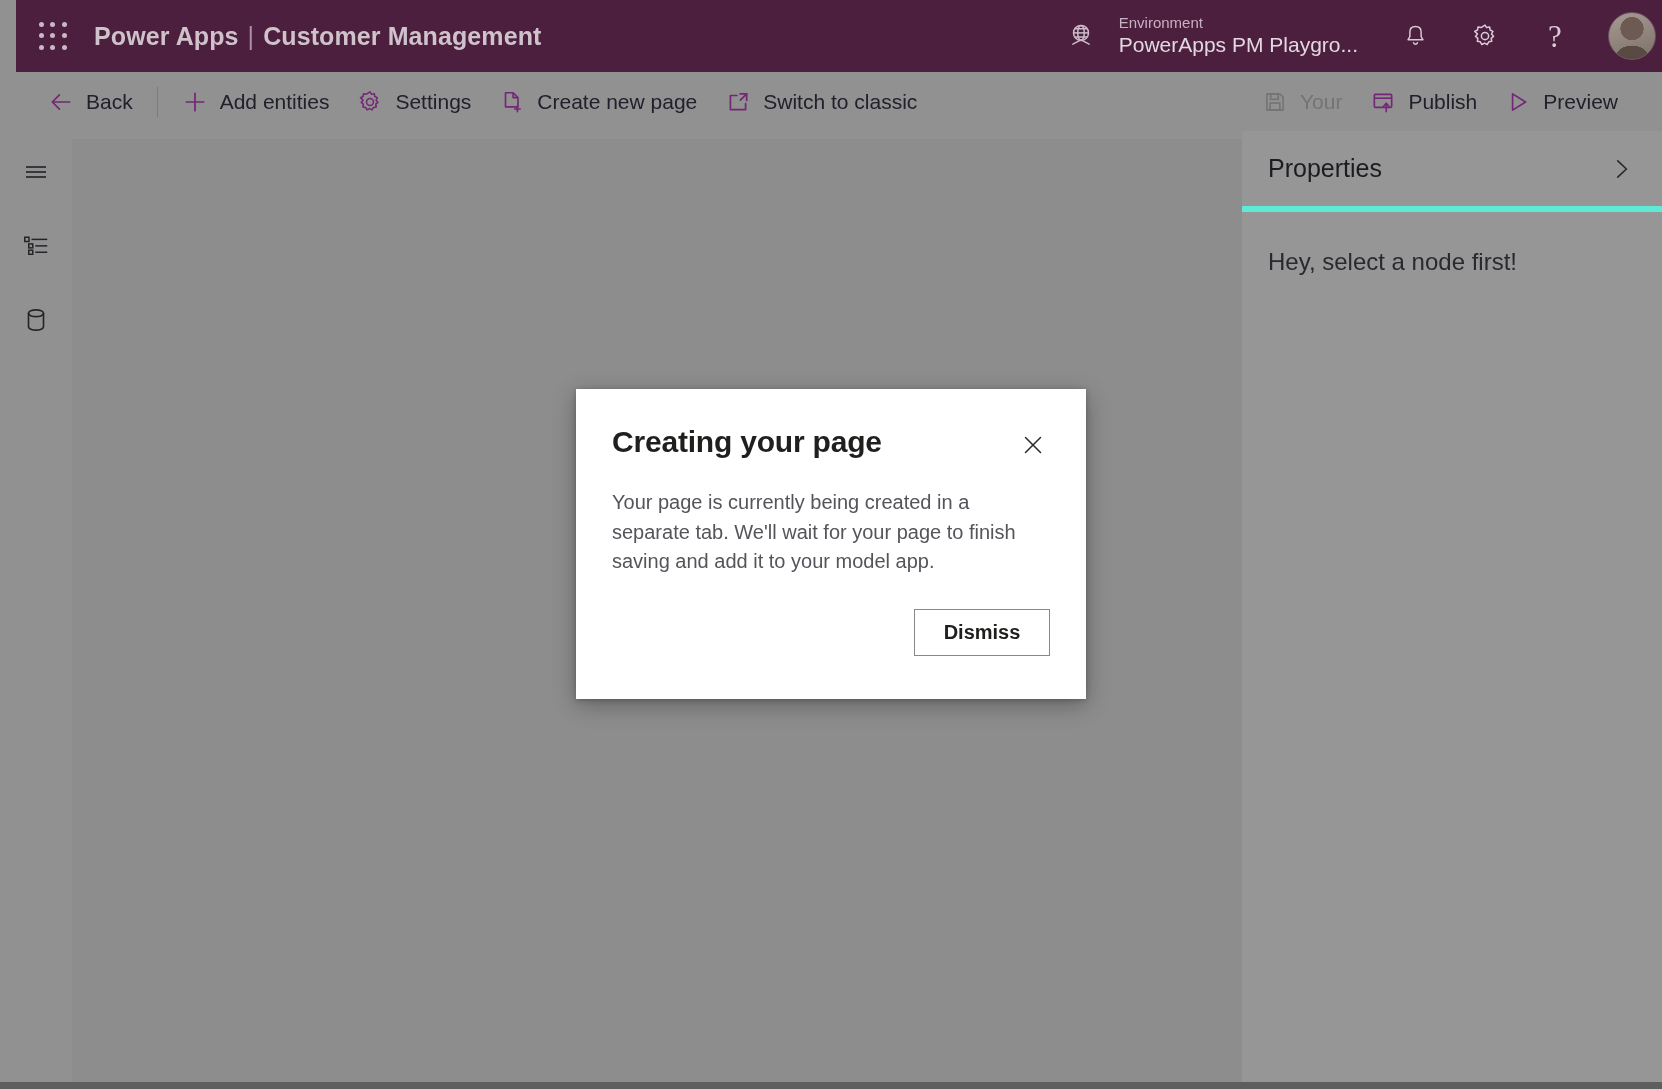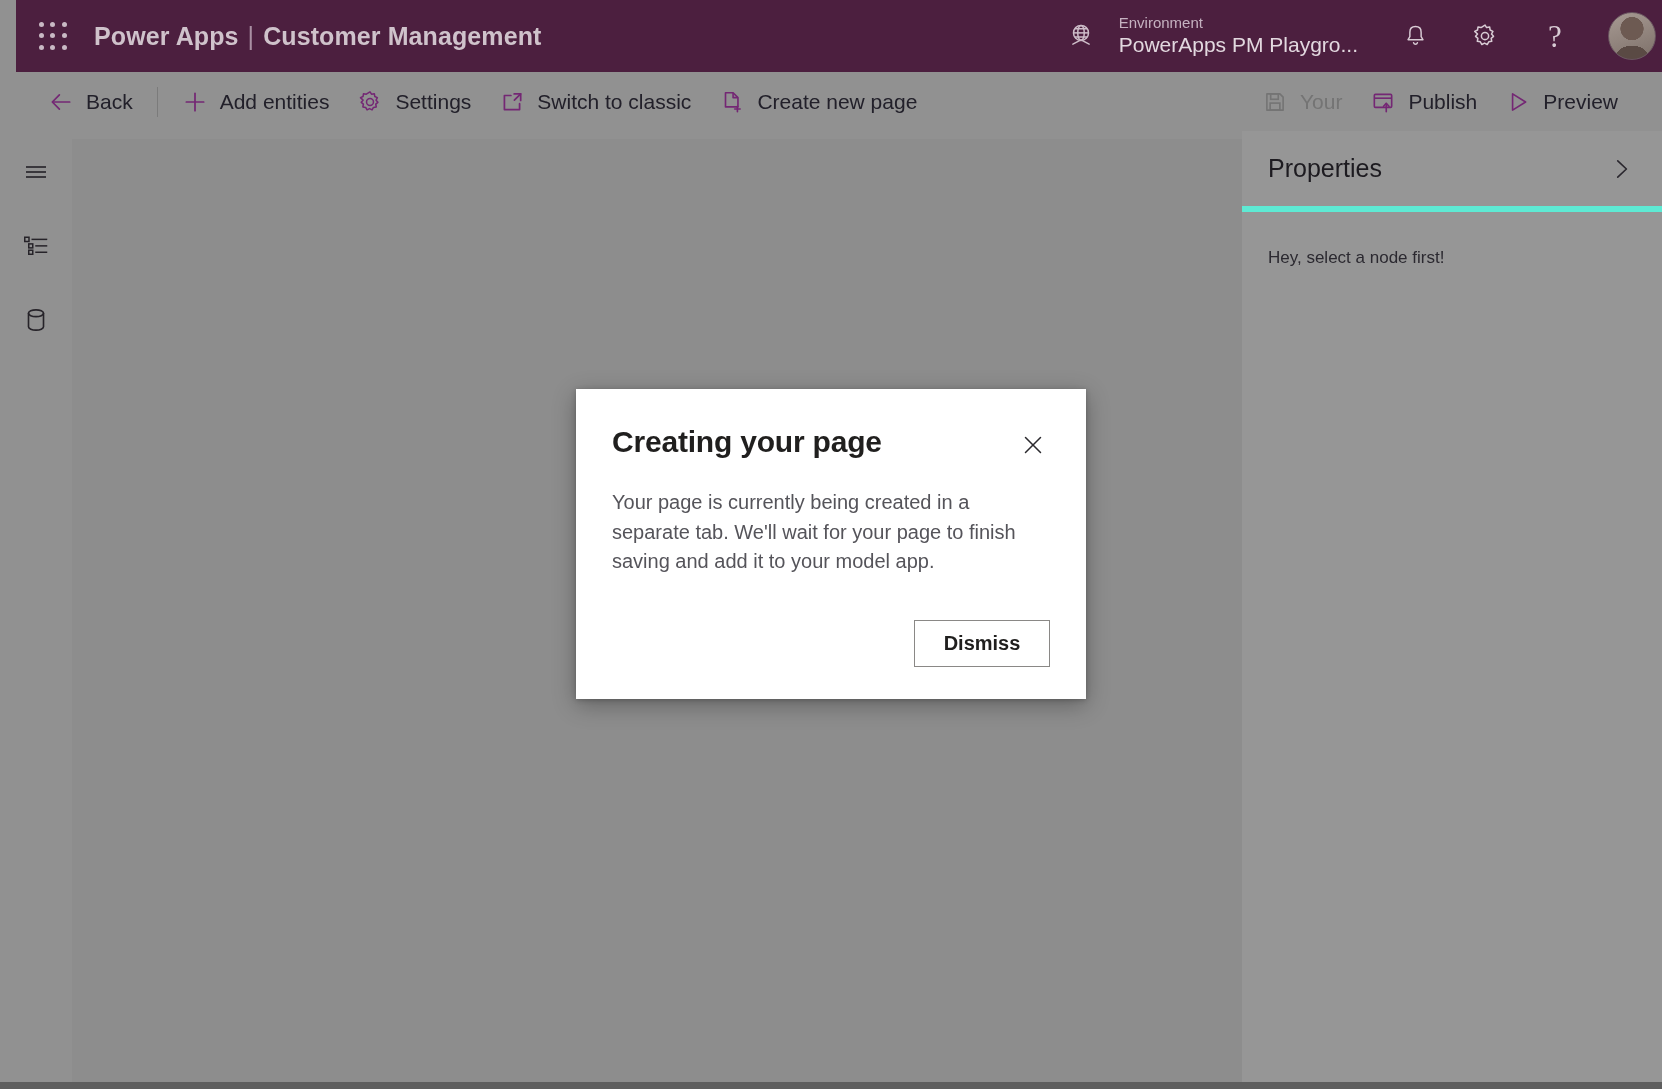--- a/index.html
+++ b/index.html
@@ -130,21 +130,21 @@
   }
   .props-head {
     height:81px;
     display:flex; align-items:center;
     padding:0 28px 0 26px;
     border-bottom:6px solid #5eead4;
   }
   .props-title { font-size:25px; color:#1d1b20; font-weight:normal; }
   .props-chev { margin-left:auto; cursor:pointer; width:26px; height:26px; }
   .props-body { padding:36px 26px 0 26px; }
-  .props-empty { font-size:17px; color:#2b2930; }
+  .props-empty { font-size:24px; color:#2b2930; }
 
   
   .bottom-strip {
     position:absolute; left:0; bottom:0;
     width:1662px; height:7px;
     background:#5e5e5e;
   }
 
   
   .overlay {
@@ -171,21 +171,21 @@
     display:flex; align-items:center; justify-content:center;
     cursor:pointer;
   }
   .dlg-body {
     margin-top:26px;
     font-size:20px; line-height:1.48;
     color:#55545a;
     max-width:430px;
   }
   .dlg-actions {
-    position:absolute; right:36px; bottom:32px;
+    position:absolute; right:36px; bottom:43px;
   }
   .btn-dismiss {
     min-width:136px; height:47px;
     background:#ffffff;
     border:1px solid #8a8886;
     font-family:"Liberation Sans", sans-serif;
     font-size:20px; font-weight:bold;
     color:#201f1e;
     cursor:pointer;
     padding:0 18px;
@@ -277,36 +277,36 @@
 
     <div class="cmd">
       <svg class="cmd-ico" viewBox="0 0 24 24" fill="none" stroke="#742774" stroke-width="1.4">
         <circle cx="12" cy="12" r="3.2"></circle>
         <path d="M12 2.6l1.4 2.2 2.6-.5.4 2.6 2.4 1.1-1.2 2.3 1.7 2-2 1.7.5 2.6-2.6.4-1.3 2.3-2.3-1.2-2.3 1.2-1.3-2.3-2.6-.4.5-2.6-2-1.7 1.7-2L3.2 8l2.4-1.1.4-2.6 2.6.5z" stroke-linejoin="round"></path>
       </svg>
       <span class="cmd-label">Settings</span>
     </div>
 
     <div class="cmd">
-      <svg class="cmd-ico" viewBox="0 0 24 24" fill="none" stroke="#742774" stroke-width="1.6">
-        <path d="M19 13.5v5.5H5V6h6" stroke-linecap="round" stroke-linejoin="round"></path>
-        <polyline points="14,4.5 20,4.5 20,10.5" stroke-linecap="round" stroke-linejoin="round"></polyline>
-        <line x1="20" y1="4.5" x2="14.2" y2="10.3" stroke-linecap="round"></line>
-      </svg>
-      <span class="cmd-label">Switch to classic</span>
-    </div>
-
-    <div class="cmd">
       <svg class="cmd-ico" viewBox="0 0 24 24" fill="none" stroke="#742774" stroke-width="1.5">
         <path d="M6 3.5h7l4.5 4.5v8.5H6z" stroke-linejoin="round"></path>
         <polyline points="13,3.5 13,8 17.5,8" stroke-linejoin="round"></polyline>
         <line x1="17" y1="16" x2="17" y2="21" stroke-linecap="round"></line>
         <line x1="14.5" y1="18.5" x2="19.5" y2="18.5" stroke-linecap="round"></line>
       </svg>
       <span class="cmd-label">Create new page</span>
+    </div>
+
+    <div class="cmd">
+      <svg class="cmd-ico" viewBox="0 0 24 24" fill="none" stroke="#742774" stroke-width="1.6">
+        <path d="M19 13.5v5.5H5V6h6" stroke-linecap="round" stroke-linejoin="round"></path>
+        <polyline points="14,4.5 20,4.5 20,10.5" stroke-linecap="round" stroke-linejoin="round"></polyline>
+        <line x1="20" y1="4.5" x2="14.2" y2="10.3" stroke-linecap="round"></line>
+      </svg>
+      <span class="cmd-label">Switch to classic</span>
     </div>
   </div>
 
   <div class="cmd-right">
 
     <div class="cmd disabled">
       <svg class="cmd-ico" viewBox="0 0 24 24" fill="none" stroke="#747474" stroke-width="1.5">
         <path d="M4.5 4.5h12L19.5 7.5v12h-15z" stroke-linejoin="round"></path>
         <rect x="8" y="4.5" width="7" height="5"></rect>
         <rect x="7.5" y="13" width="9" height="6.5"></rect>

